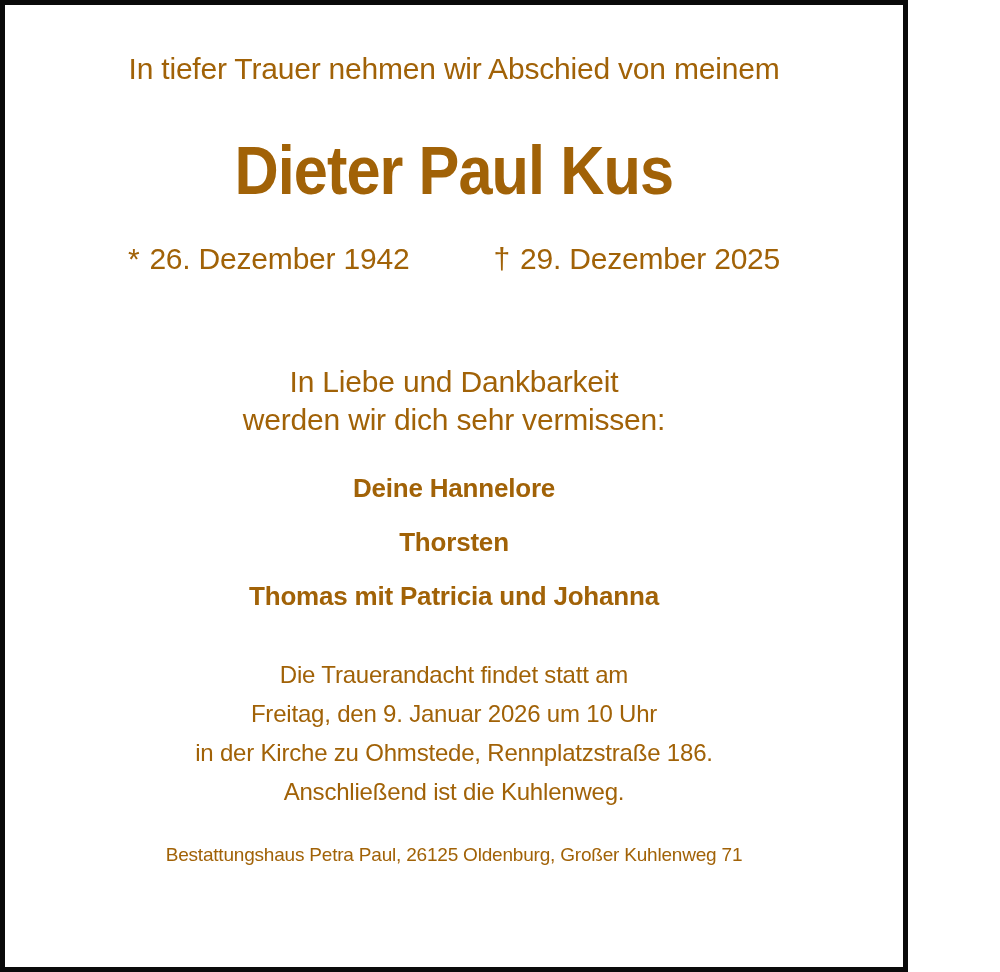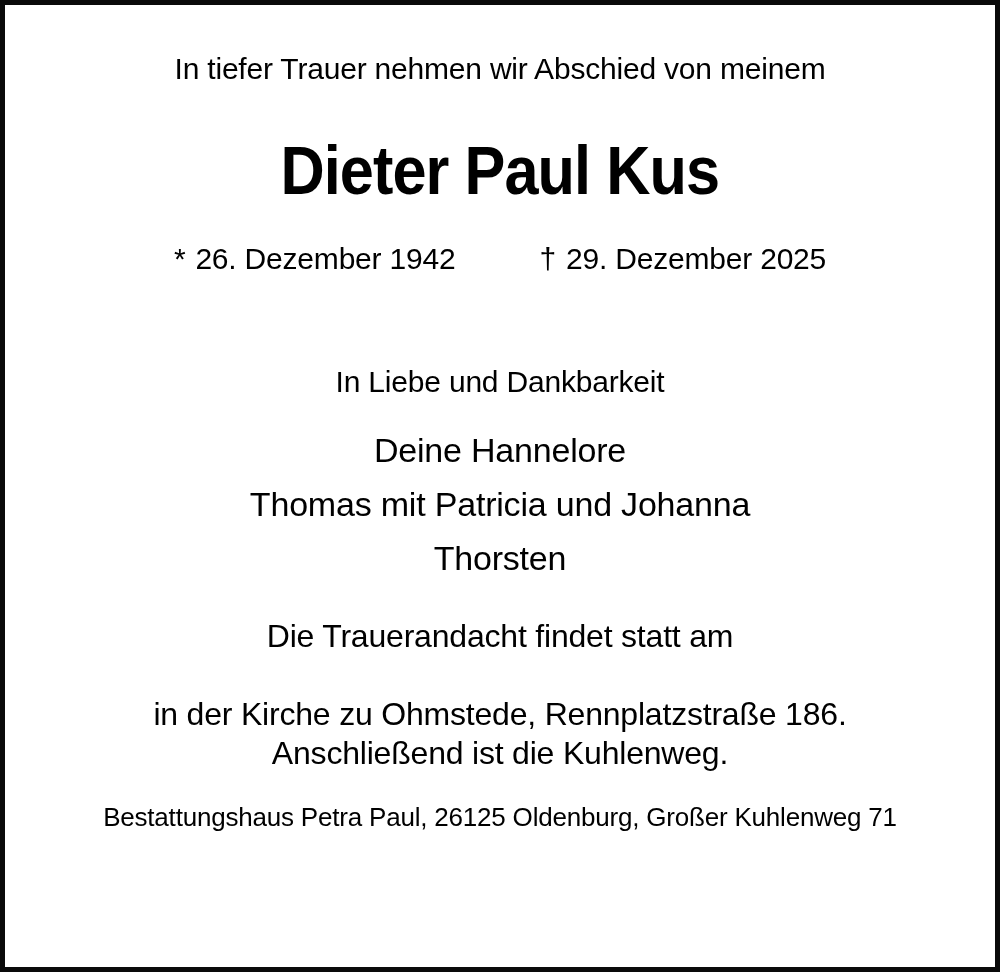--- a/index.html
+++ b/index.html
@@ -2,26 +2,26 @@
 <html><head>
 <meta charset="utf-8">
 <style>
   html, body {
     margin: 0;
     padding: 0;
     background: #ffffff;
   }
   .page {
     position: relative;
-    width: 1000px;
+    width: 908px;
     height: 972px;
     box-sizing: border-box;
     background: #ffffff;
     font-family: "Liberation Sans", sans-serif;
-    color: #000000;
+    color: #a16207;
     overflow: hidden;
   }
   .card {
     position: absolute;
     inset: 0;
     box-sizing: border-box;
     border: 5px solid #0a0a0a;
     text-align: center;
   }
   .intro {
@@ -61,34 +61,34 @@
   .verse {
     margin: 86px 40px 0 40px;
     font-size: 30px;
     line-height: 38px;
     letter-spacing: -0.2px;
   }
   .mourners {
     margin-top: 22px;
   }
   .mourner {
-    font-size: 34px;
+    font-size: 26px;
     line-height: 54px;
-    font-weight: 400;
+    font-weight: 700;
     letter-spacing: -0.2px;
   }
   .service {
     margin: 32px 30px 0 30px;
-    font-size: 32px;
+    font-size: 24px;
     line-height: 39px;
     letter-spacing: -0.2px;
   }
   .funeral-home {
     margin: 28px 10px 0 10px;
-    font-size: 26px;
+    font-size: 19px;
     line-height: 32px;
     letter-spacing: -0.2px;
   }
 </style>
 </head>
 <body>
 
 <div class="page">
   <div class="card">
 
@@ -106,31 +106,32 @@
         <span>26. Dezember 1942</span>
       </span>
       <span class="date-group">
         <span>†</span>
         <span>29. Dezember 2025</span>
       </span>
     </div>
 
     <p class="verse">
       <span>In Liebe und Dankbarkeit</span><br>
+      <span>werden wir dich sehr vermissen:</span>
     </p>
 
     <div class="mourners">
       <div class="mourner">Deine Hannelore</div>
+      <div class="mourner">Thorsten</div>
       <div class="mourner">Thomas mit Patricia und Johanna</div>
-      <div class="mourner">Thorsten</div>
     </div>
 
     <p class="service">
       <span>Die Trauerandacht findet statt am</span><br>
-      <br>
+      <span>Freitag, den 9. Januar 2026 um 10 Uhr</span><br>
       <span>in der Kirche zu Ohmstede, Rennplatzstraße 186.</span><br>
       <span>Anschließend ist die Kuhlenweg.</span>
     </p>
 
     <p class="funeral-home">Bestattungshaus Petra Paul, 26125 Oldenburg, Großer Kuhlenweg 71</p>
 
   </div>
 </div>
 
 </body></html>

